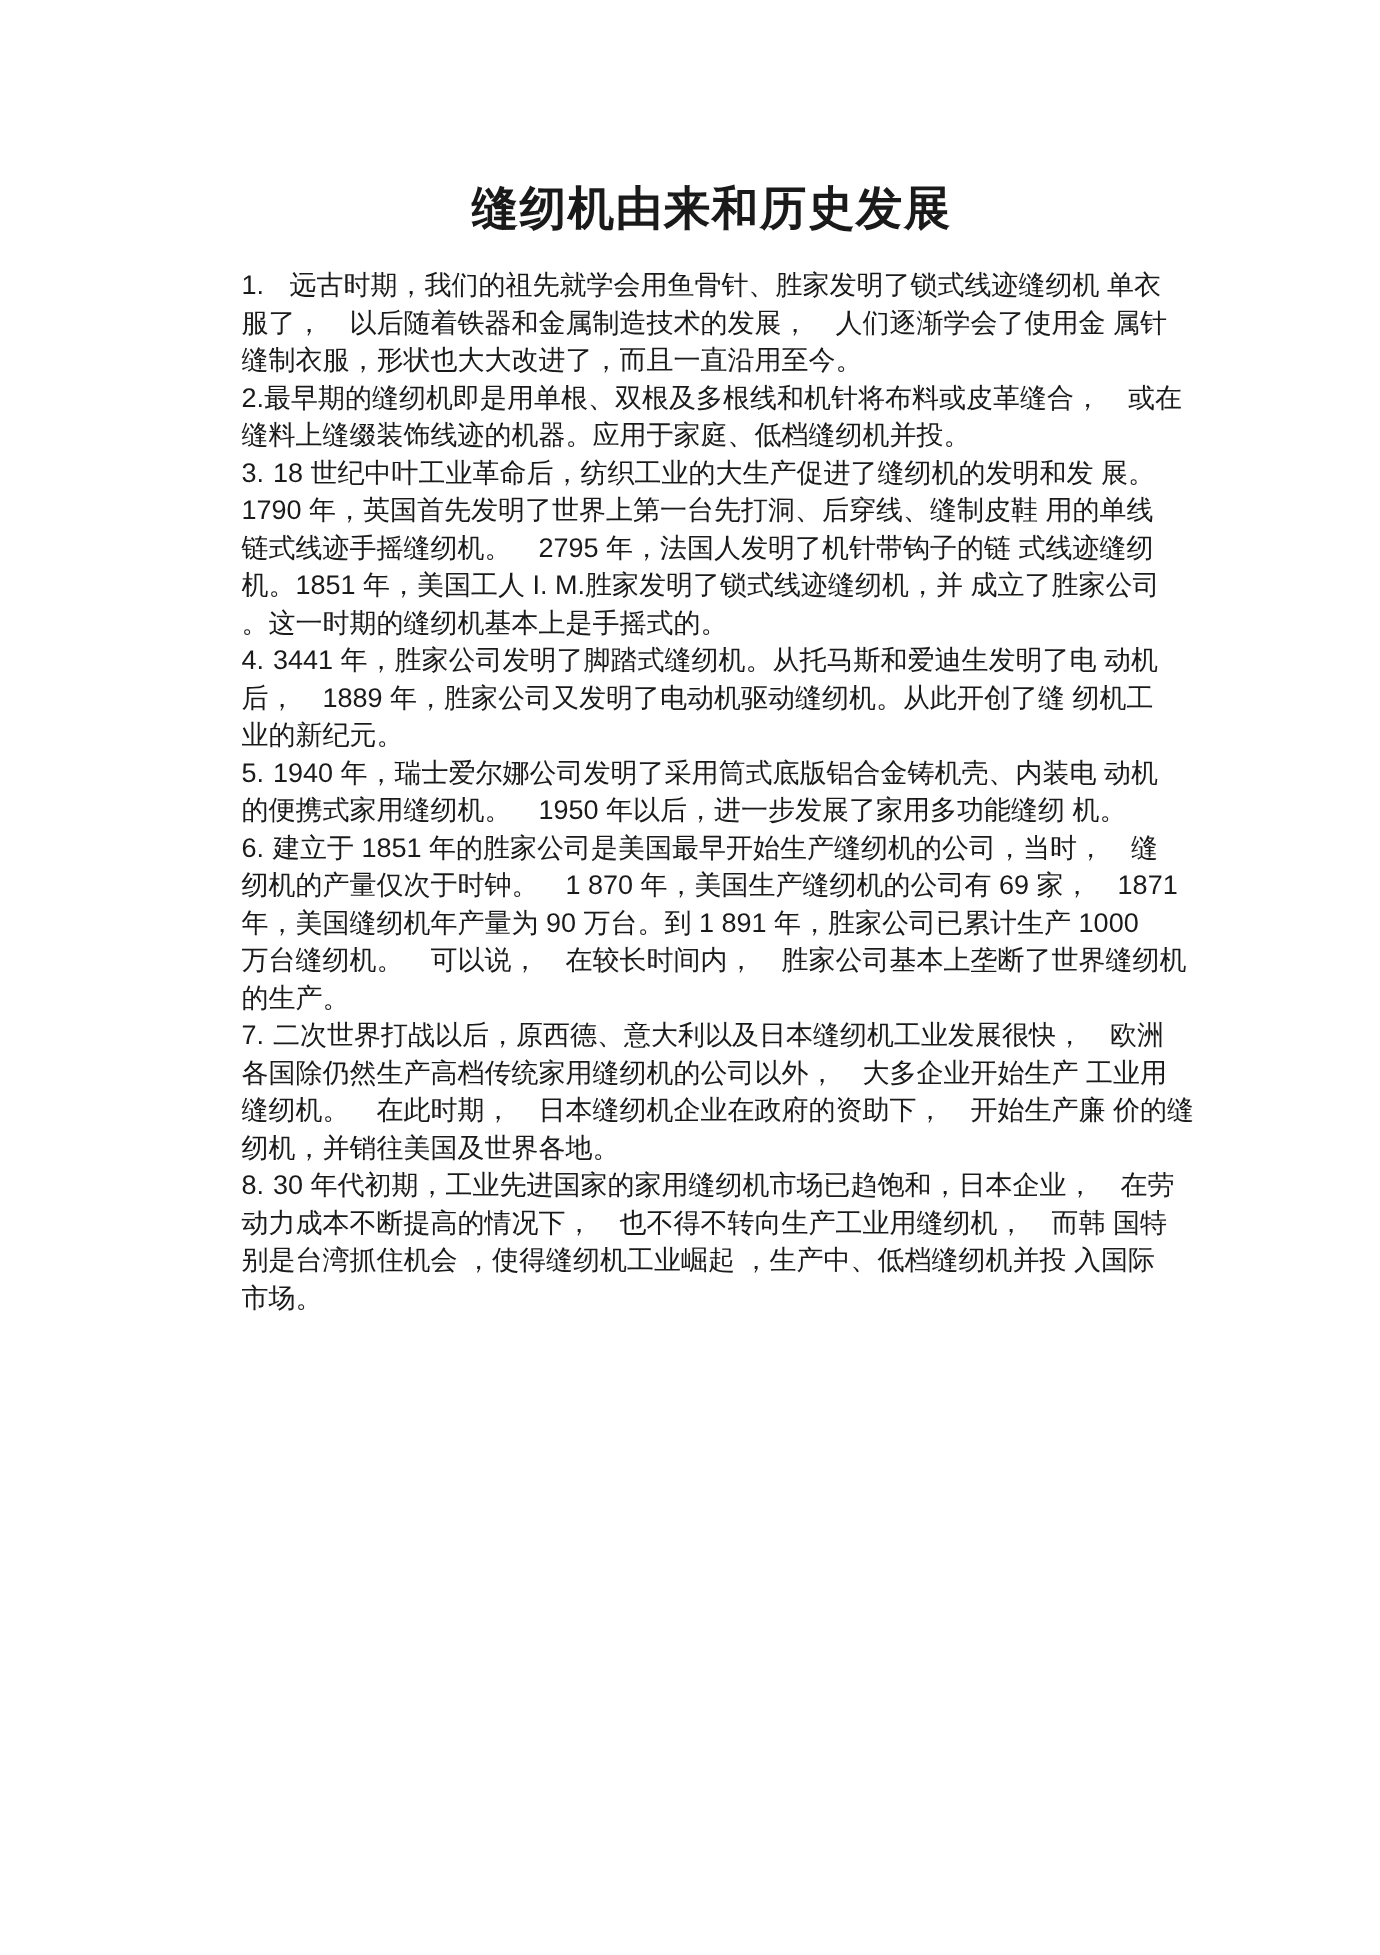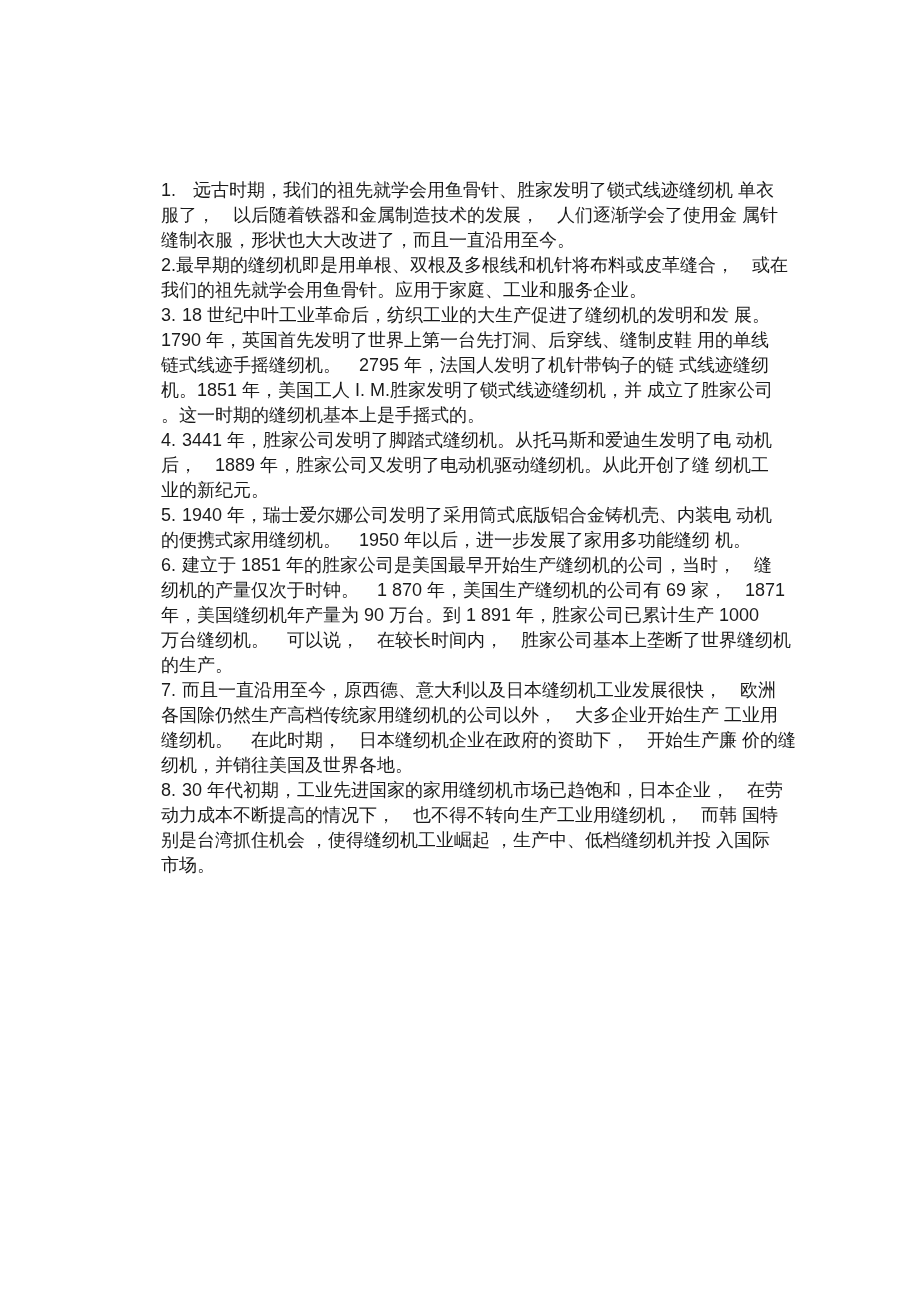--- a/index.html
+++ b/index.html
@@ -56,34 +56,35 @@
     margin: 0;
   }
   .item:nth-child(1) .item-text { text-indent: 32px; }
   .item:nth-child(2) .item-text { text-indent: 15px; }
 </style>
 </head>
 <body>
 
 <div class="page">
 
+  <h1 class="title">缝纫机由来和历史发展</h1>
 
   <div class="list">
 
     <div class="item">
       <span class="num">1.</span>
       <div class="item-text">远古时期，我们的祖先就学会用鱼骨针、胜家发明了锁式线迹缝纫机 单衣
 服了，　以后随着铁器和金属制造技术的发展，　人们逐渐学会了使用金 属针
 缝制衣服，形状也大大改进了，而且一直沿用至今。</div>
     </div>
 
     <div class="item">
       <span class="num">2.</span>
       <div class="item-text">最早期的缝纫机即是用单根、双根及多根线和机针将布料或皮革缝合，　或在
-我们的祖先就学会用鱼骨针。应用于家庭、工业和服务企业。</div>
+缝料上缝缀装饰线迹的机器。应用于家庭、低档缝纫机并投。</div>
     </div>
 
     <div class="item">
       <span class="num">3.</span>
       <div class="item-text">18 世纪中叶工业革命后，纺织工业的大生产促进了缝纫机的发明和发 展。
 1790 年，英国首先发明了世界上第一台先打洞、后穿线、缝制皮鞋 用的单线
 链式线迹手摇缝纫机。　2795 年，法国人发明了机针带钩子的链 式线迹缝纫
 机。1851 年，美国工人 I. M.胜家发明了锁式线迹缝纫机，并 成立了胜家公司
 。这一时期的缝纫机基本上是手摇式的。</div>
     </div>
@@ -105,21 +106,21 @@
       <span class="num">6.</span>
       <div class="item-text">建立于 1851 年的胜家公司是美国最早开始生产缝纫机的公司，当时，　缝
 纫机的产量仅次于时钟。　1 870 年，美国生产缝纫机的公司有 69 家，　1871
 年，美国缝纫机年产量为 90 万台。到 1 891 年，胜家公司已累计生产 1000
 万台缝纫机。　可以说，　在较长时间内，　胜家公司基本上垄断了世界缝纫机
 的生产。</div>
     </div>
 
     <div class="item">
       <span class="num">7.</span>
-      <div class="item-text">而且一直沿用至今，原西德、意大利以及日本缝纫机工业发展很快，　欧洲
+      <div class="item-text">二次世界打战以后，原西德、意大利以及日本缝纫机工业发展很快，　欧洲
 各国除仍然生产高档传统家用缝纫机的公司以外，　大多企业开始生产 工业用
 缝纫机。　在此时期，　日本缝纫机企业在政府的资助下，　开始生产廉 价的缝
 纫机，并销往美国及世界各地。</div>
     </div>
 
     <div class="item">
       <span class="num">8.</span>
       <div class="item-text">30 年代初期，工业先进国家的家用缝纫机市场已趋饱和，日本企业，　在劳
 动力成本不断提高的情况下，　也不得不转向生产工业用缝纫机，　而韩 国特
 别是台湾抓住机会 ，使得缝纫机工业崛起 ，生产中、低档缝纫机并投 入国际

